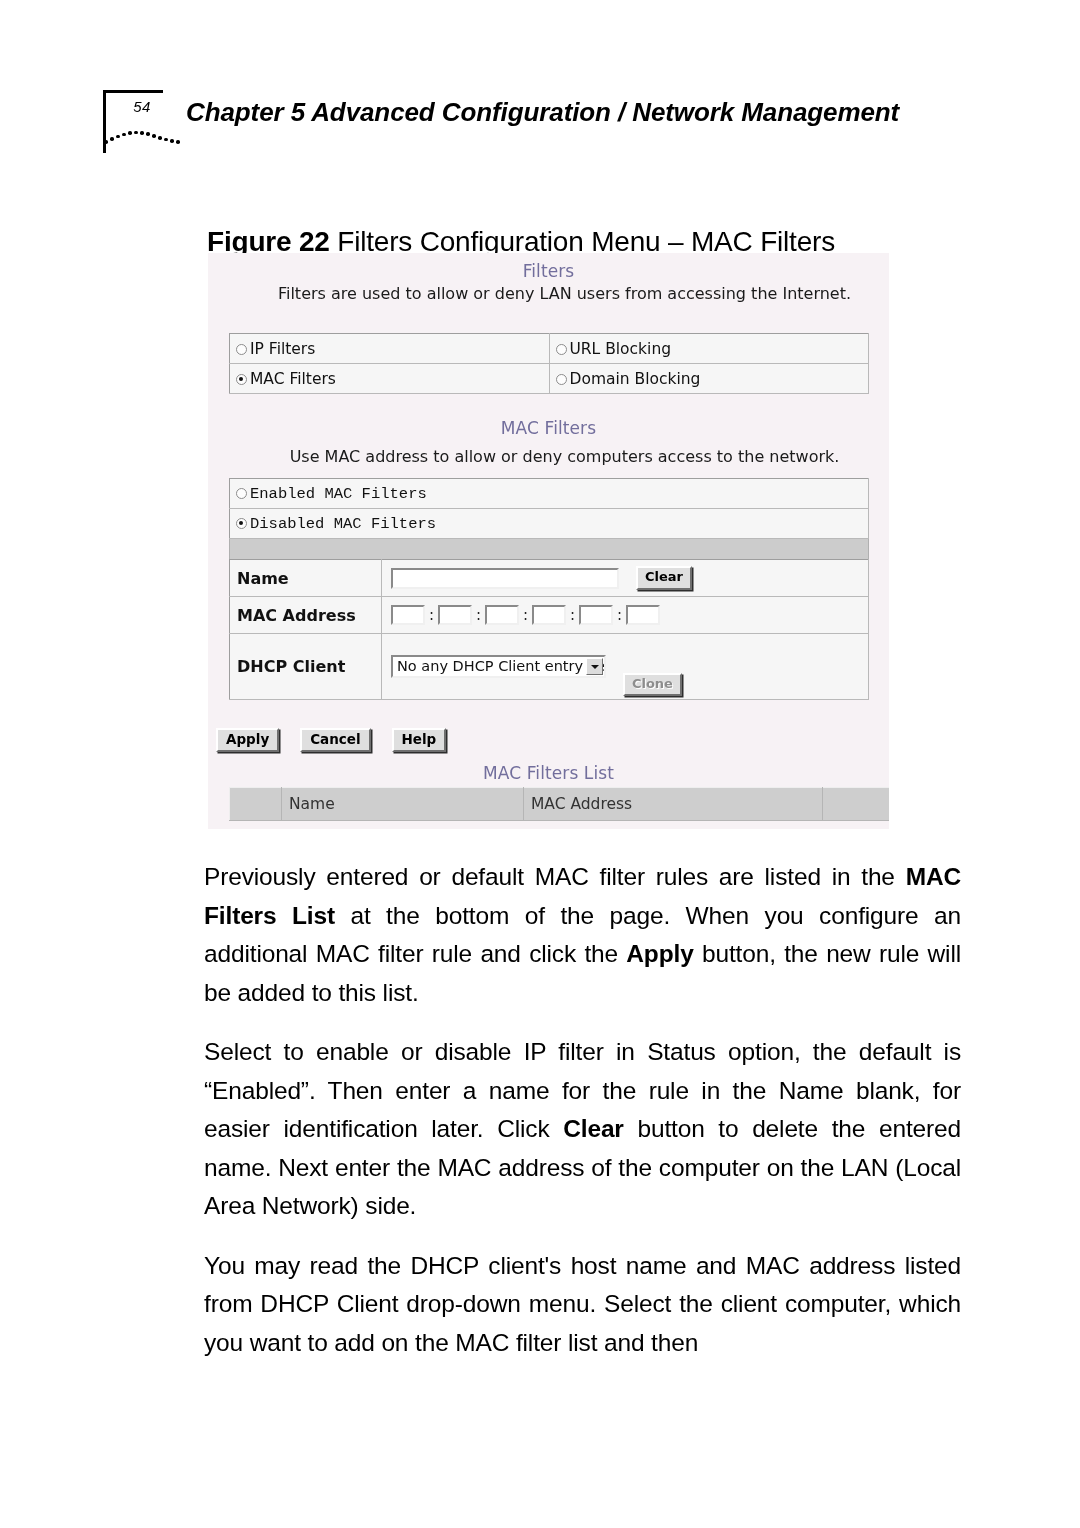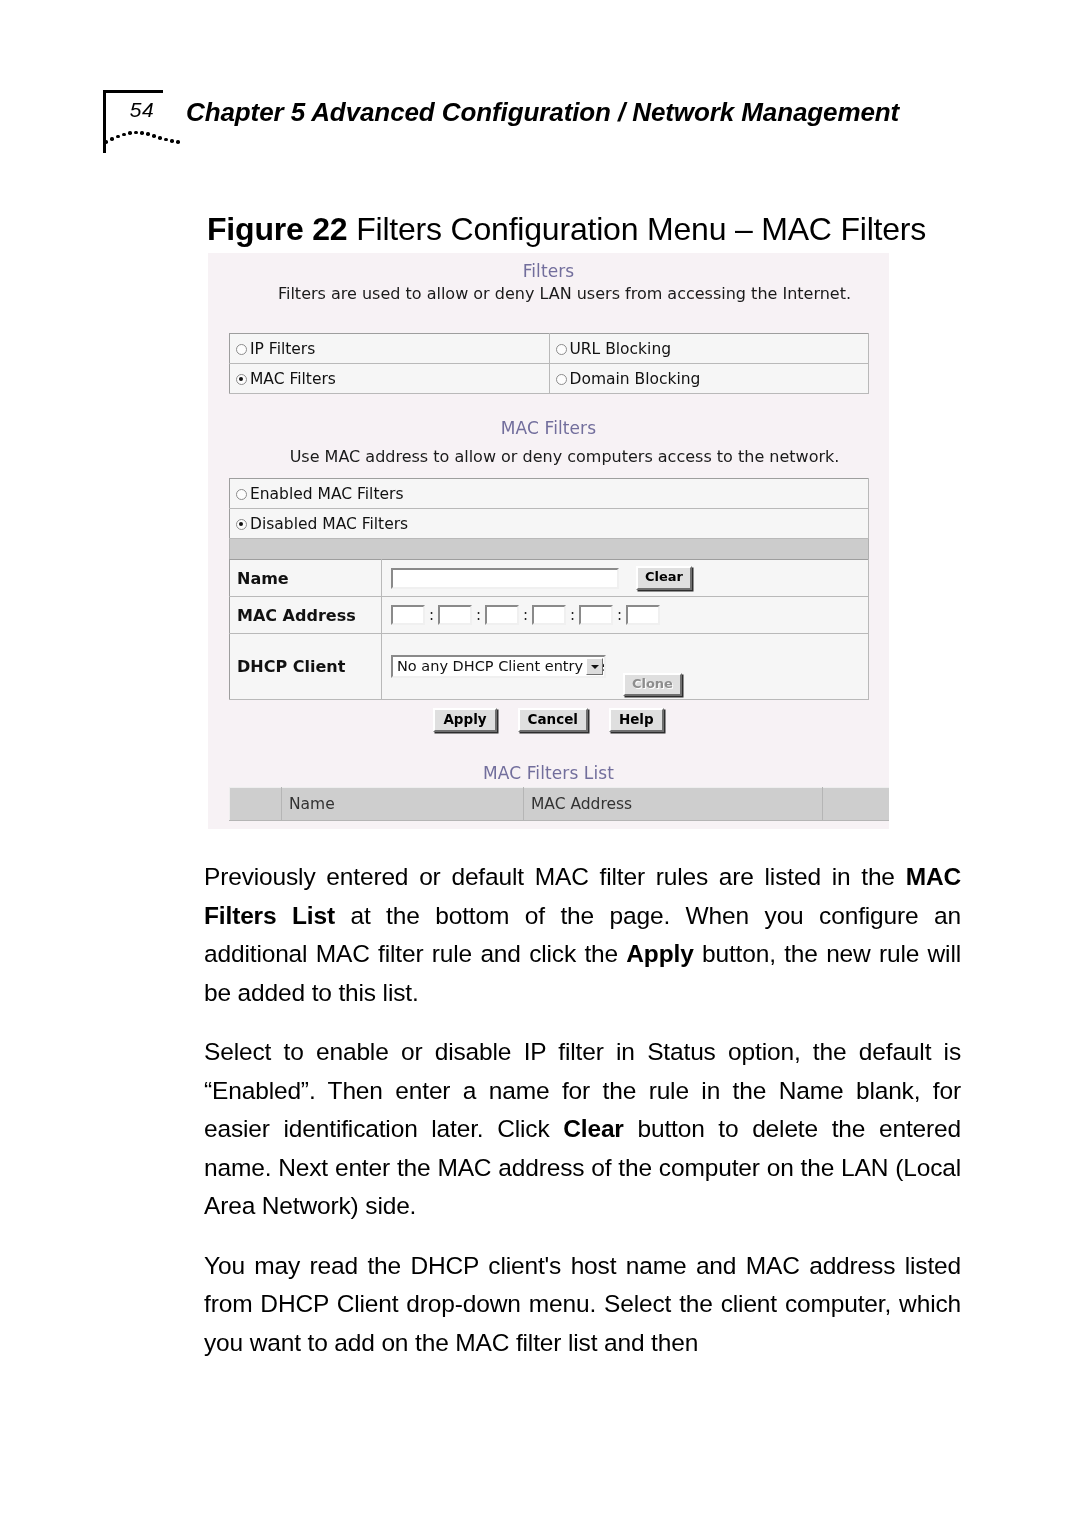--- a/index.html
+++ b/index.html
@@ -40,21 +40,21 @@
     height: 63px;
     background: #000;
   }
   .page-number {
     position: absolute;
     left: 112px;
     top: 98px;
     width: 60px;
     text-align: center;
     font-style: italic;
-    font-size: 21px;
+    font-size: 15px;
     letter-spacing: 0.5px;
   }
   .header-dots {
     position: absolute;
     left: 104px;
     top: 126px;
     width: 74px;
     height: 22px;
   }
   .header-dots span {
@@ -72,22 +72,22 @@
     font-weight: bold;
     font-size: 26px;
     letter-spacing: -0.1px;
     white-space: nowrap;
   }
 
   
   .figure-caption {
     position: absolute;
     left: 207px;
-    top: 211px;
-    font-size: 32px;
+    top: 226px;
+    font-size: 28px;
     white-space: nowrap;
     letter-spacing: -0.2px;
   }
   .figure-caption .fig-label {
     font-weight: bold;
   }
 
   
   .ui-shot {
     position: absolute;
@@ -166,21 +166,21 @@
   }
   .filters-table td { width: 50%; }
 
   
   .macmode-table {
     position: absolute;
     left: 21px;
     top: 225px;
     width: 640px;
   }
-  .macmode-table td { width: 100%; }
+  .macmode-table td { width: 100%; font-family: Liberation Mono, monospace; }
   .macmode-table td.spacer-bar {
     background: #cccccc;
     height: 18px;
     border-color: #b0b0b0;
   }
 
   
   .form-table {
     position: absolute;
     left: 21px;
@@ -275,23 +275,23 @@
     top: 6px;
     border-left: 4px solid transparent;
     border-right: 4px solid transparent;
     border-top: 4.5px solid #111;
   }
 
   
   .actions {
     position: absolute;
     left: 0;
-    top: 455px;
+    top: 475px;
     width: 681px;
-    text-align: center;
+    text-align: left;
   }
   .actions .btn { margin: 0 8px; }
 
   
   .list-heading {
     position: absolute;
     left: 0;
     top: 510px;
     width: 681px;
   }

